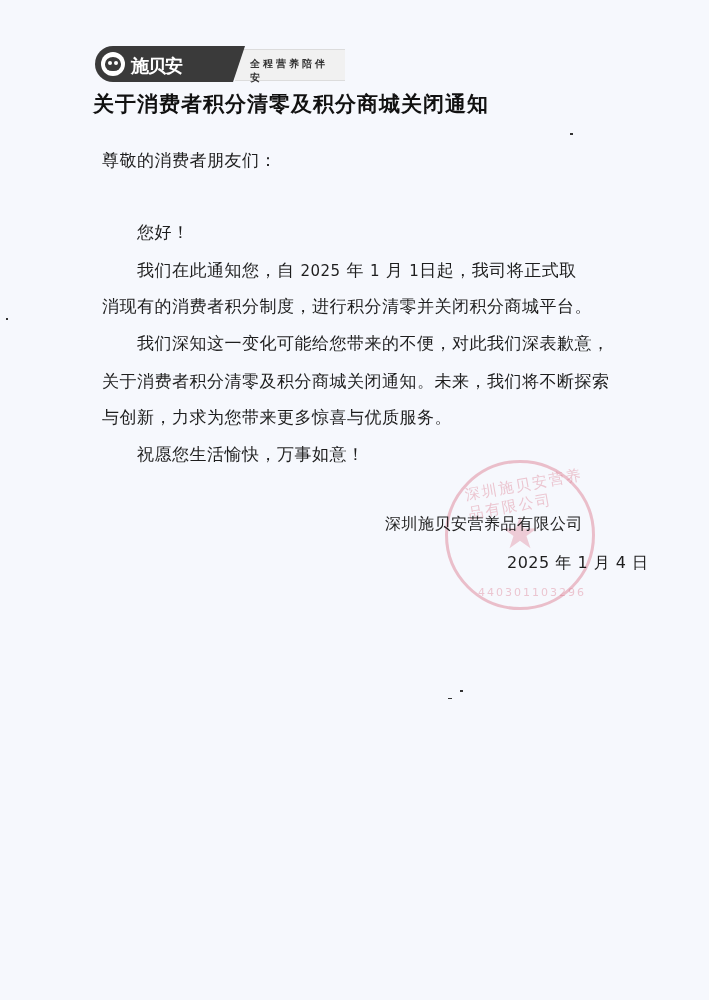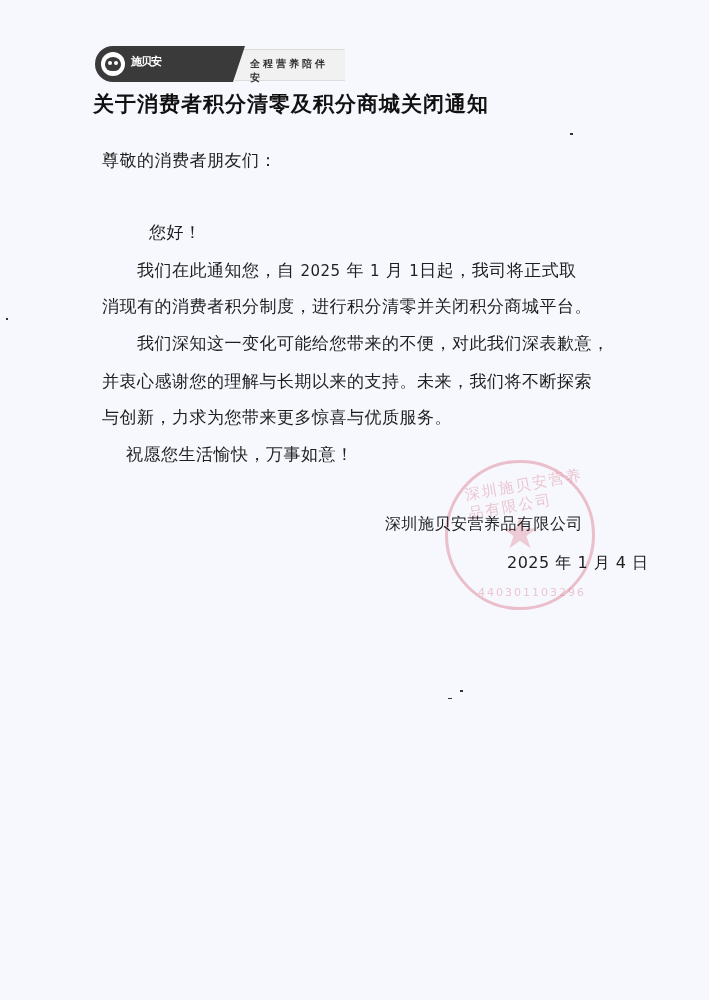--- a/index.html
+++ b/index.html
@@ -35,42 +35,42 @@
   .logo-circle .face {
     width: 16px; height: 14px; border-radius: 50% 50% 45% 45%; background: #3a3a3a; position: relative;
   }
   .logo-circle .face::before, .logo-circle .face::after {
     content: ""; position: absolute; top: 4px; width: 4px; height: 4px; border-radius: 50%; background: #fff;
   }
   .logo-circle .face::before { left: 3px; }
   .logo-circle .face::after { right: 3px; }
   .brand-name {
     position: absolute; left: 36px; top: 8px; color: #ffffff;
-    font-family: Liberation Serif, serif; font-size: 11px; font-weight: bold; letter-spacing: -1px;
+    font-family: Liberation Serif, serif; font-size: 18px; font-weight: bold; letter-spacing: -1px;
   }
   .tagline {
     position: absolute; left: 155px; top: 11px; font-size: 10px; color: #333;
     font-family: "DejaVu Sans", sans-serif; letter-spacing: 3px; font-weight: bold;
   }
   
   .title {
     position: absolute; left: 0; width: 582px; top: 90px; text-align: center;
     font-size: 21px; font-weight: bold; color: #111; letter-spacing: 1px;
   }
   .line {
     position: absolute; font-size: 17px; color: #1e1e1e; white-space: nowrap; letter-spacing: 0.5px;
   }
   .greeting { left: 102px; top: 149px; }
-  .hello { left: 149px; top: 221px; }
+  .hello { left: 137px; top: 221px; }
   .p1a { left: 137px; top: 259px; }
   .p1b { left: 102px; top: 295px; }
   .p2a { left: 137px; top: 332px; text-align: right; }
   .p2b { left: 102px; top: 370px; }
   .p2c { left: 102px; top: 406px; }
-  .wish { left: 126px; top: 443px; }
+  .wish { left: 137px; top: 443px; }
   .company { left: 385px; top: 514px; font-family: "DejaVu Sans", sans-serif; font-size: 16px; }
   .date { left: 467px; top: 553px; font-family: "DejaVu Sans", sans-serif; font-size: 16px; margin-left: 40px; }
   .num { font-family: "DejaVu Sans", sans-serif; font-size: 15px; margin-top: 17px; }
   
   .stamp {
     position: absolute; left: 445px; top: 460px; width: 150px; height: 150px; border-radius: 50%;
     border: 3px solid rgba(220, 120, 140, 0.45); box-sizing: border-box;
   }
   .stamp-star {
     position: absolute; left: 50%; top: 50%; transform: translate(-50%, -55%);
@@ -111,21 +111,21 @@
   <span>我们在此通知您，自</span>
   <span class="num">2025</span>
   <span>年</span>
   <span class="num">1</span>
   <span>月</span>
   <span class="num">1</span><span>日起，我司将正式取</span>
 </div>
 <div class="line p1b">消现有的消费者积分制度，进行积分清零并关闭积分商城平台。</div>
 
 <div class="line p2a">我们深知这一变化可能给您带来的不便，对此我们深表歉意，</div>
-<div class="line p2b">并衷心感谢您的理解与长期以来的支持。未来，我们将不断探索</div>
+<div class="line p2b">关于消费者积分清零及积分商城关闭通知。未来，我们将不断探索</div>
 <div class="line p2c">与创新，力求为您带来更多惊喜与优质服务。</div>
 
 <div class="line wish">祝愿您生活愉快，万事如意！</div>
 
 <div class="stamp">
   <span class="stamp-text">深圳施贝安营养品有限公司</span>
   <span class="stamp-star">★</span>
   <span class="stamp-code">440301103296</span>
 </div>
 

